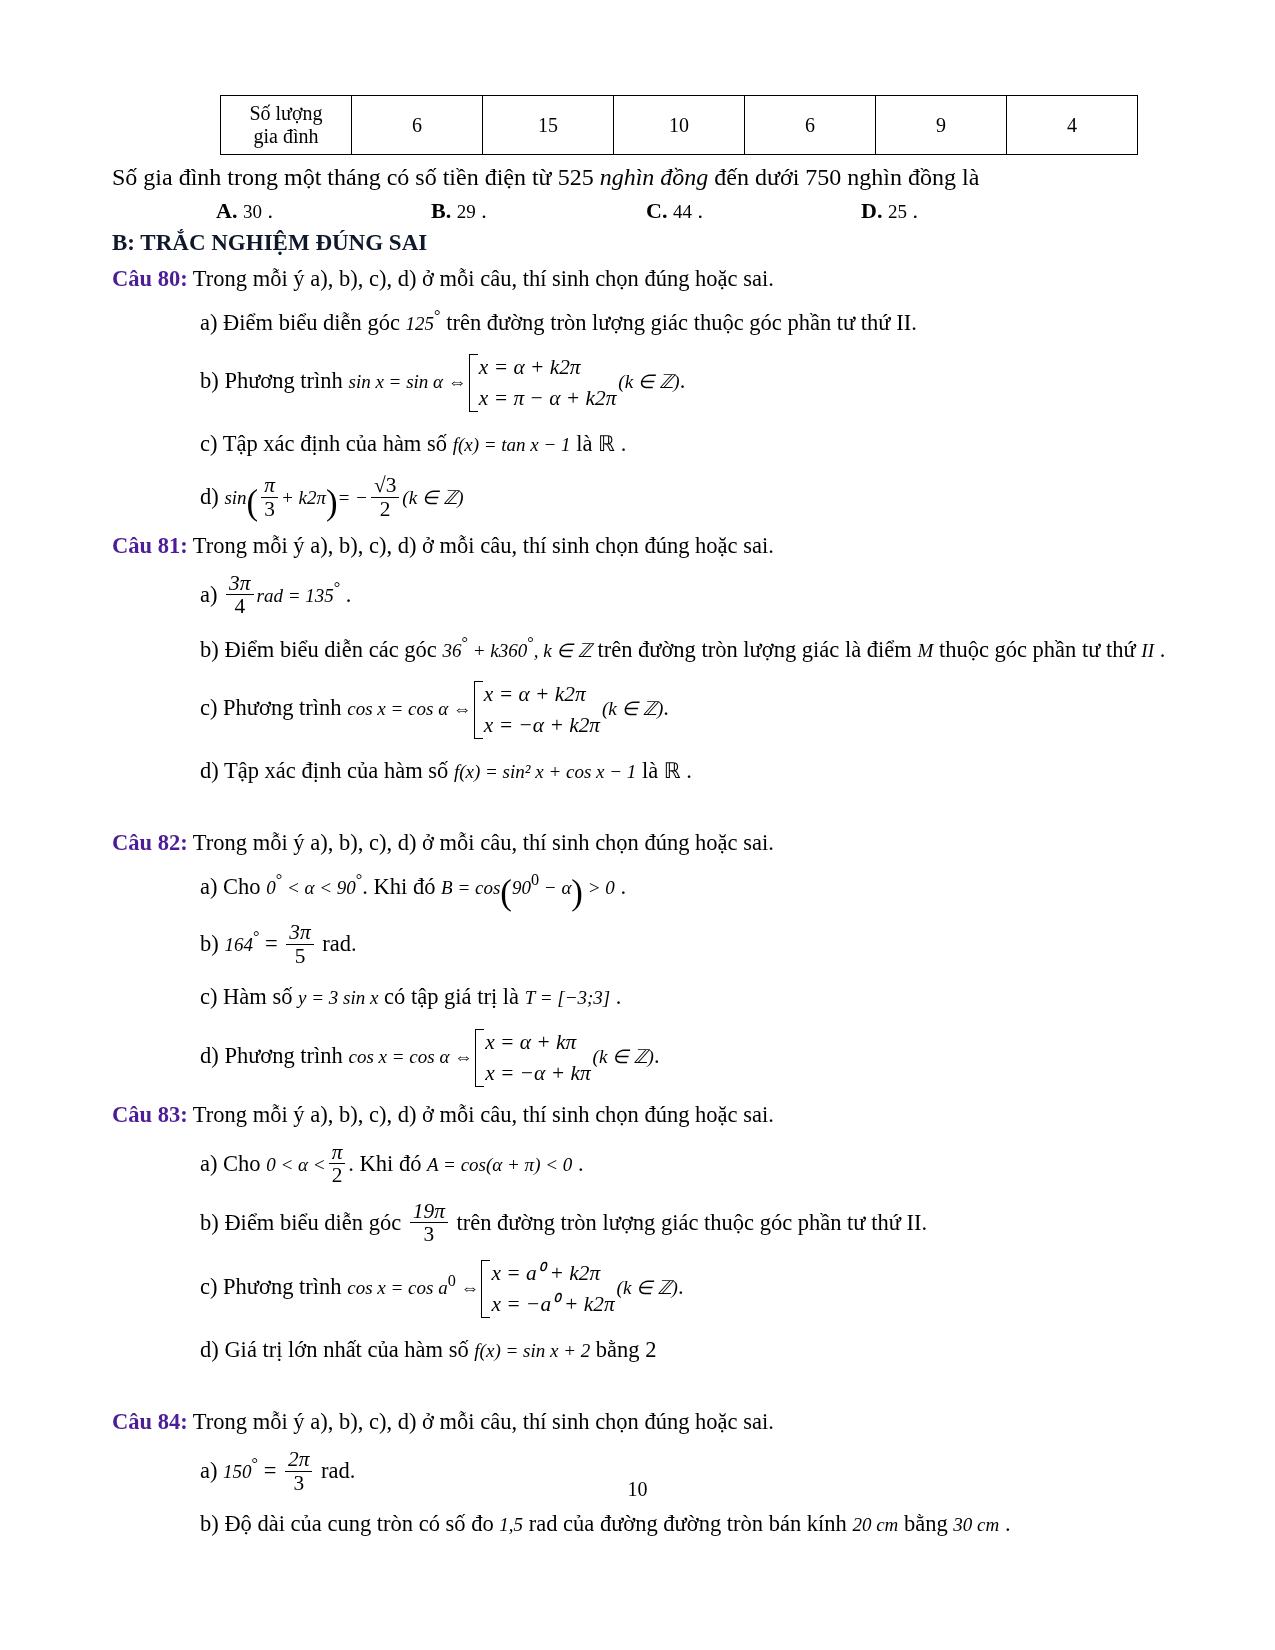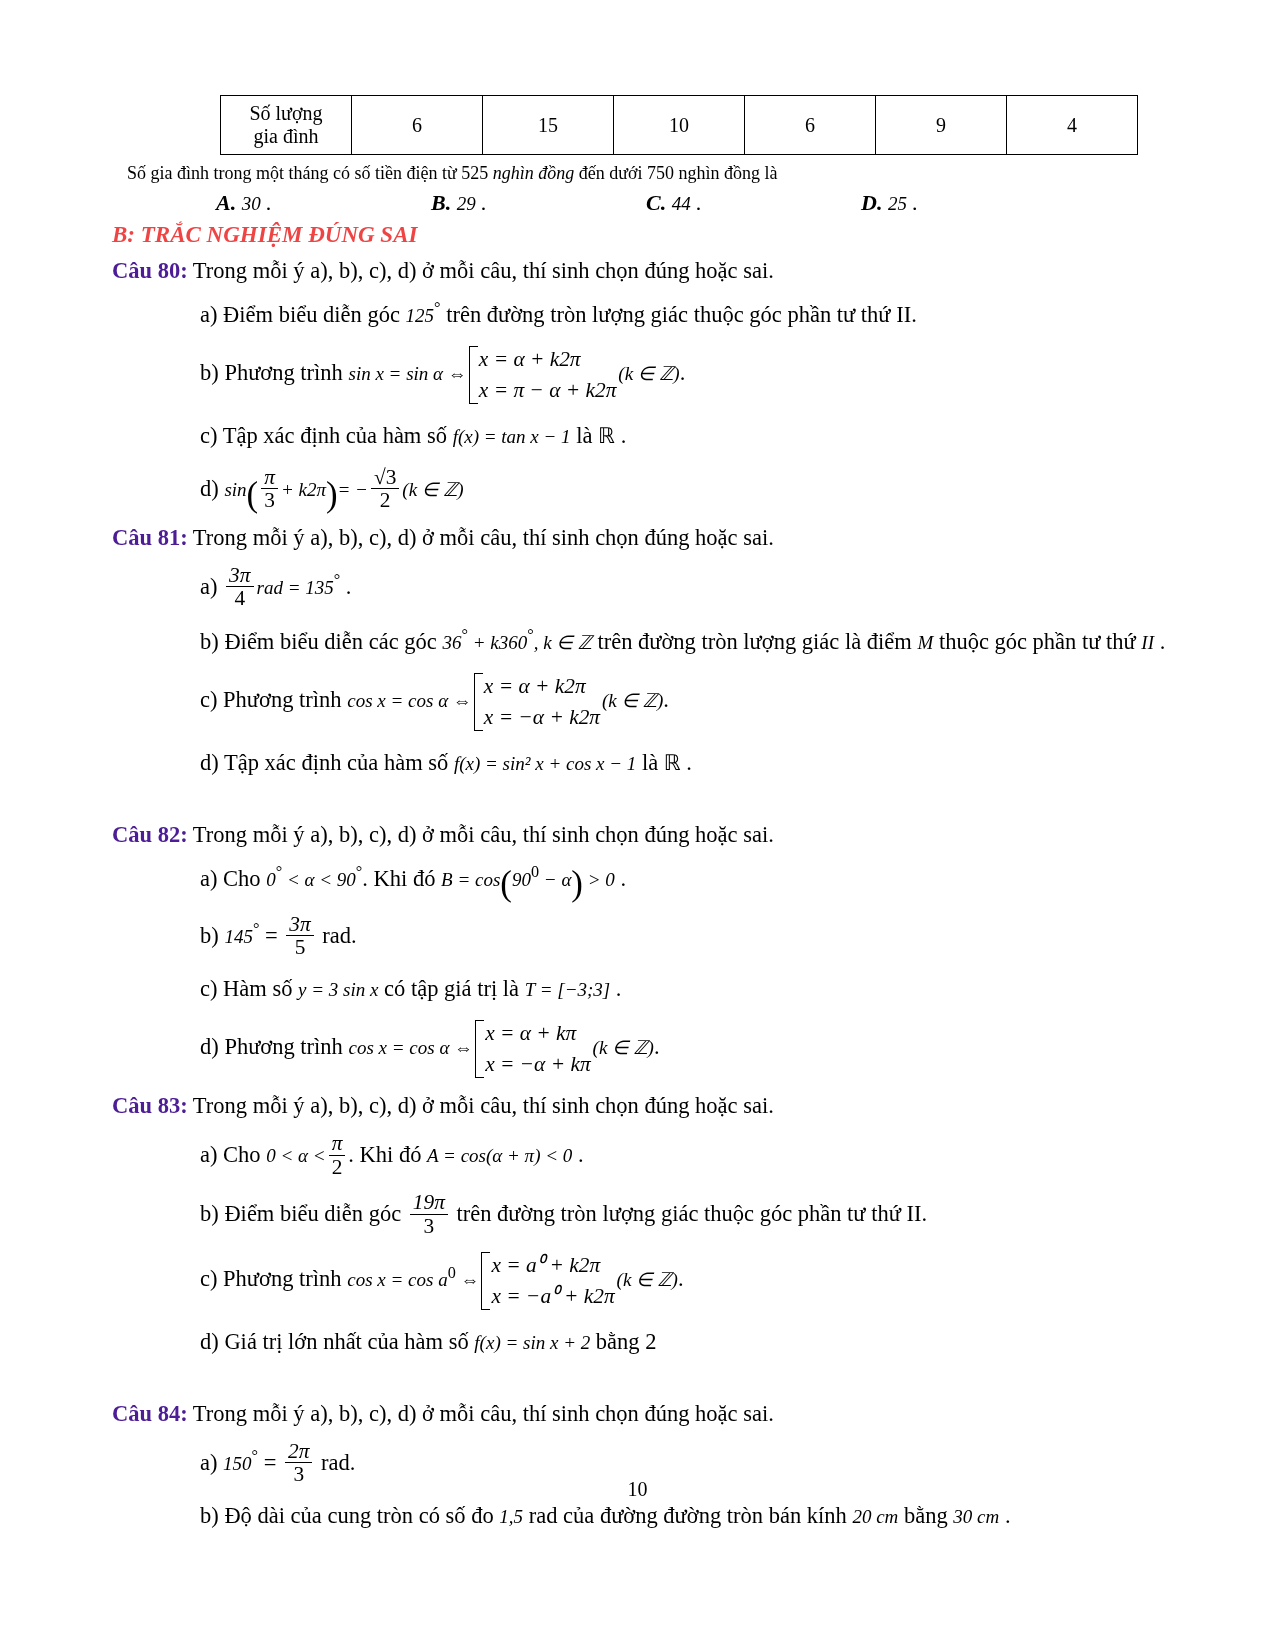--- a/index.html
+++ b/index.html
@@ -45,45 +45,43 @@
   }
   table.freq td.label {
     width: 118px;
     line-height: 1.15;
   }
   table.freq td.val {
     width: 118px;
   }
   
   .line {
-    font-size: 18px;
+    font-size: 24px;
     line-height: 1.38;
-    margin: 2px 15px;
+    margin: 2px 0;
   }
   .it { font-style: italic; }
   .answers {
     display: flex;
     font-size: 22px;
     margin: 4px 0 6px 0;
-    font-style: italic;
   }
   .answers .opt {
     width: 215px;
     padding-left: 104px;
     box-sizing: border-box;
   }
   .answers .opt:first-child { padding-left: 104px; }
   .ans-letter { font-weight: bold; }
   .small { font-size: 19px; }
   .heading-red {
-    color: #ef4444;
+    color: #0f172a;
     font-weight: bold;
     font-size: 23px;
     margin: 6px 0 4px 0;
-    font-style: italic;
   }
   .cau {
     color: #4c1d95;
     font-weight: bold;
   }
   .q-line {
     font-size: 22.5px;
     margin: 10px 0 2px 0;
   }
   .item {
@@ -240,21 +238,21 @@
       <span>Trong mỗi ý a), b), c), d) ở mỗi câu, thí sinh chọn đúng hoặc sai.</span>
     </div>
 
     <div class="item">
       <span>a)</span>
       <span>Cho </span><span class="small mi">0</span><sup class="deg">°</sup><span class="small mi"> &lt; α &lt; 90</span><sup class="deg">°</sup><span>. Khi đó </span><span class="small mi">B = cos</span><span class="paren-big">(</span><span class="small mi">90</span><sup class="deg">0</sup><span class="small mi"> − α</span><span class="paren-big">)</span><span class="small mi"> &gt; 0</span> <span>.</span>
     </div>
 
     <div class="item tall">
       <span>b)</span>
-      <span class="small mi">145</span><sup class="deg">°</sup><span> = </span><span class="frac"><span class="num mi">3π</span><span class="den">5</span></span><span> rad.</span>
+      <span class="small mi">164</span><sup class="deg">°</sup><span> = </span><span class="frac"><span class="num mi">3π</span><span class="den">5</span></span><span> rad.</span>
     </div>
 
     <div class="item">
       <span>c)</span>
       <span>Hàm số </span><span class="small mi">y = 3 sin x</span><span> có tập giá trị là </span><span class="small mi">T = [−3;3]</span> <span>.</span>
     </div>
 
     <div class="item tall">
       <span>d)</span>
       <span>Phương trình </span><span class="small mi">cos x = cos α ⇔</span><span class="sysbr"><span class="row mi small">x = α + kπ</span><span class="row mi small">x = −α + kπ</span></span><span class="small mi">(k ∈ ℤ)</span><span>.</span>

